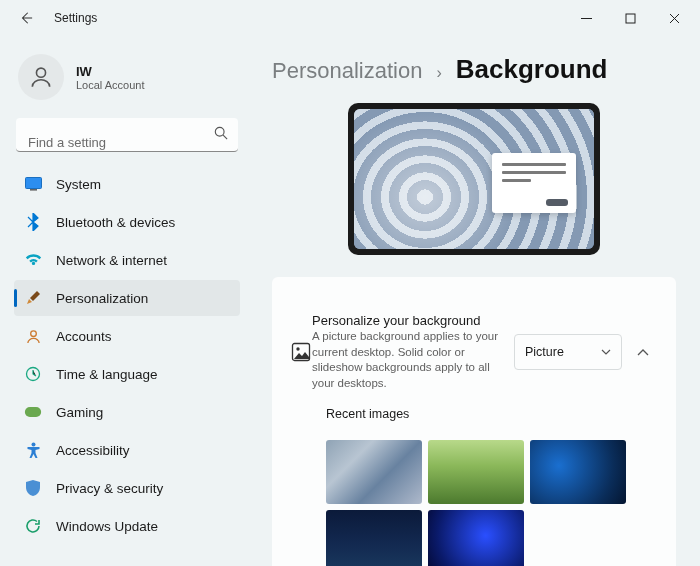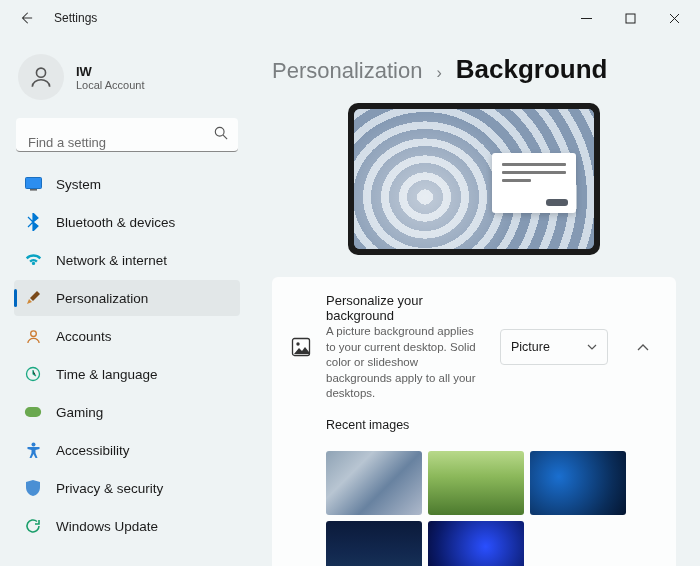--- a/index.html
+++ b/index.html
@@ -30,21 +30,21 @@
   .bc-sep { font-size: 16px; color: #7a7e80; }
   .bc-current { font-size: 26px; font-weight: 600; color: #111; }
   .preview { width: 252px; height: 152px; background: #1a1a1a; border-radius: 10px; padding: 6px; margin: 0 auto 22px auto; position: relative; }
   .preview-screen { width: 100%; height: 100%; border-radius: 6px; background: linear-gradient(135deg, #8fa3b5 0%, #b8c5d2 25%, #6882a0 50%, #aeb9cb 75%, #5a7498 100%); display:flex; align-items:center; justify-content:center; position:relative; overflow:hidden; }
   .bloom { position:absolute; inset:-20px 0 -20px -20px; background: radial-gradient(ellipse 60% 80% at 35% 60%, rgba(255,255,255,0.5), transparent 60%), repeating-radial-gradient(ellipse 55% 75% at 35% 60%, #d0dbe6 0 8px, #8499b3 8px 18px);}
   .note { position: absolute; right: 18px; top: 44px; width: 84px; height: 60px; background: #fff; border-radius: 3px; box-shadow: 0 2px 6px rgba(0,0,0,0.2); padding: 10px 10px; }
   .note-line { height: 3px; background: #7a7a7a; margin-bottom: 5px; border-radius: 1px; }
   .note-line.short { width: 45%; }
   .note-btn { position: absolute; right: 8px; bottom: 7px; width: 22px; height: 7px; background: #555c66; border-radius: 3px; }
   .card { background: #fcfdfd; border-radius: 6px; padding: 16px 18px 16px 18px; }
-  .card-head { display: flex; align-items: center; gap: 14px; }
+  .card-head { display: flex; align-items: center; gap: 0; margin-top: 20px; }
   .card-icon { width: 22px; height: 22px; display:flex; align-items:center; justify-content:center; flex-shrink:0; }
   .card-text { flex: 1; }
   .card-title { font-size: 13px; font-weight: 500; }
   .card-desc { font-size: 11.5px; color: #606060; line-height: 1.35; margin-top: 1px; max-width: 230px;}
   .dropdown { width: 108px; height: 32px; border: 1px solid #d8dcdd; border-radius: 4px; background: #fcfdfd; display: flex; align-items: center; padding: 17px 10px; font-size: 12.5px; cursor: pointer; justify-content: space-between; margin-right: 6px; }
   .expander { width: 30px; height: 30px; display: flex; align-items: center; justify-content: center; cursor: pointer; }
   .recent-label { font-size: 12.5px; margin: 16px 0 19px 36px; }
   .thumbs { display: flex; flex-wrap: wrap; gap: 6px; margin-left: 36px; }
   .thumb { width: 96px; height: 64px; border-radius: 3px; cursor: pointer; background-size: cover; }
   .t1 { background: linear-gradient(135deg,#8fa3b5,#b8c5d2 30%,#6882a0 60%,#aeb9cb);}

